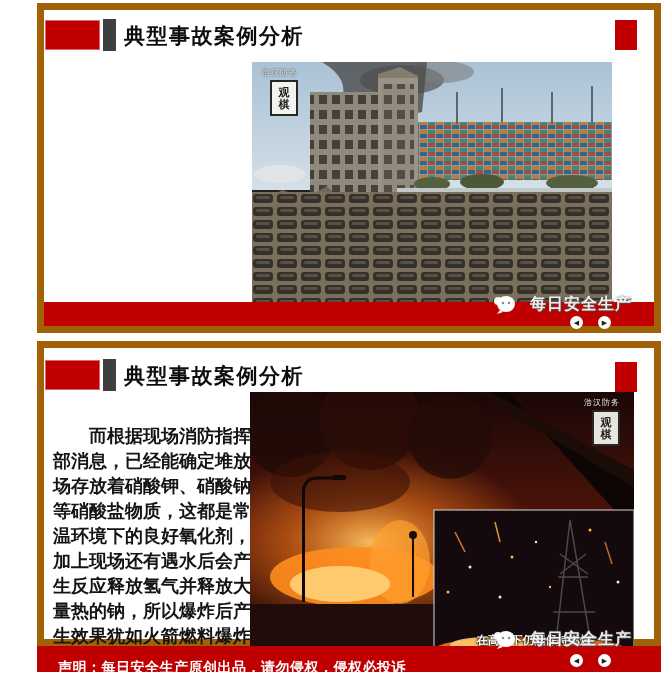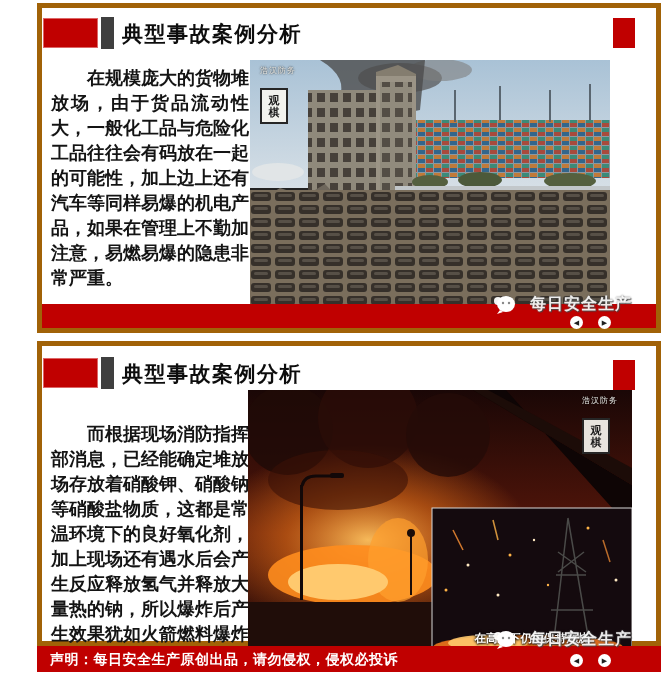--- a/index.html
+++ b/index.html
@@ -1,68 +1,67 @@
 <!DOCTYPE html>
 <html><head>
 <meta charset="utf-8">
 <style>
   html,body{margin:0;padding:0;background:#ffffff;}
   #screen{position:relative;width:661px;height:682px;background:#ffffff;overflow:hidden;
           font-family:"Liberation Sans",sans-serif;}
-  .card{position:absolute;left:37px;width:624px;background:#fff;border:5px solid #a16207;box-sizing:border-box;}
+  .card{position:absolute;left:37px;width:624px;background:#fff;border:7px solid #a16207;box-sizing:border-box;}
   #card1{top:3px;height:330px;}
   #card2{top:341px;height:305px;}
   .title-red{position:absolute;left:1px;width:55px;height:30px;background:#c00000;border:1px solid #d66;box-sizing:border-box;}
   .title-gray{position:absolute;left:59px;width:13px;height:32px;background:#3f3f3f;}
   .slide-title{position:absolute;left:80px;margin:0;font-size:21px;font-weight:bold;color:#0d0d0d;
                letter-spacing:1.5px;white-space:nowrap;}
   .body-text{position:absolute;left:9px;width:198px;font-family:"Liberation Serif","DejaVu Serif",serif;
              font-weight:bold;font-size:18px;line-height:25px;color:#141414;text-align:justify;
              text-indent:2em;margin:0;}
   .red-square{position:absolute;left:571px;width:22px;height:30px;background:#c00000;}
   .red-bar{position:absolute;left:0;bottom:0;width:100%;height:24px;background:#c00000;}
   .photo{position:absolute;overflow:hidden;background:#222;}
   #photo1{left:208px;top:52px;width:360px;height:246px;}
   #photo2{left:206px;top:44px;width:384px;height:260px;}
   .photo svg{display:block;}
-  .photo-wm{position:absolute;display:flex;flex-direction:column;align-items:flex-start;gap:12px;}
+  .photo-wm{position:absolute;display:flex;flex-direction:column;align-items:flex-end;gap:2px;}
   #photo1 .photo-wm{left:10px;top:5px;}
   #photo2 .photo-wm{right:14px;top:5px;}
   .wm-src{font-size:8px;color:#e8e8e4;letter-spacing:1px;text-shadow:0 0 2px #000;white-space:nowrap;}
   .wm-seal{width:24px;height:32px;background:rgba(246,245,239,0.93);border:2px solid #262626;
            display:flex;flex-direction:column;align-items:center;justify-content:center;
            font-family:"Liberation Serif",serif;font-weight:bold;font-size:11px;line-height:12px;color:#1c1c1c;}
   .caption{position:absolute;left:184px;width:200px;text-align:center;color:#ffffff;font-weight:bold;
            font-size:11.5px;text-shadow:0 1px 2px #000,0 0 3px #000;white-space:nowrap;}
   #cap1{top:221px;}
   #cap2{top:241px;}
   .brand-wm{position:absolute;right:29px;display:flex;align-items:center;gap:14px;z-index:5;}
   #wm1{top:294px;}
   #wm2{top:629px;}
   .brand-label{font-size:16px;font-weight:bold;color:#f7f7f7;letter-spacing:1px;opacity:0.95;
                text-shadow:0 0 2px #555,1px 1px 1px #444;white-space:nowrap;}
   .nav-btn{position:absolute;width:13px;height:13px;border-radius:50%;background:#fff;color:#1f1f1f;
            font-size:7px;line-height:13px;text-align:center;z-index:6;border:none;padding:0;cursor:pointer;}
   #nav1-prev{left:570px;top:316px;} #nav1-next{left:598px;top:316px;}
   #nav2-prev{left:570px;top:654px;} #nav2-next{left:598px;top:654px;}
   #decl-bar{position:absolute;left:37px;top:646px;width:624px;height:26px;background:#c00000;}
-  #decl-bar .decl-text{margin:0;padding-left:13px;font-size:14px;font-weight:bold;color:#ffffff;
+  #decl-bar .decl-text{margin:8px;padding-left:13px;font-size:14px;font-weight:bold;color:#ffffff;
            line-height:26px;letter-spacing:0.5px;white-space:nowrap;}
 </style>
 </head>
 <body>
 
 <div id="screen">
 
   <section class="card" id="card1">
     <div class="title-red" style="top:10px;"></div>
     <div class="title-gray" style="top:9px;"></div>
     <h1 class="slide-title" style="top:12px;">典型事故案例分析</h1>
 
-    <p class="body-text" style="top:58px;">在规模庞大的货物堆放场，由于货品流动性大，一般化工品与危险化工品往往会有码放在一起的可能性，加上边上还有汽车等同样易爆的机电产品，如果在管理上不勤加注意，易燃易爆的隐患非常严重。</p>
 
     <div class="photo" id="photo1">
       <svg viewBox="0 0 360 246" width="360" height="246" preserveAspectRatio="none">
         <defs>
           <linearGradient id="sky1" x1="0" y1="0" x2="0" y2="1">
             <stop offset="0" stop-color="#a9c2d6"></stop>
               <stop offset="1" stop-color="#d6dfe6"></stop>
           </linearGradient>
           <pattern id="cont" width="16" height="9" patternUnits="userSpaceOnUse">
             <rect width="16" height="9" fill="#8d98a0"></rect>

